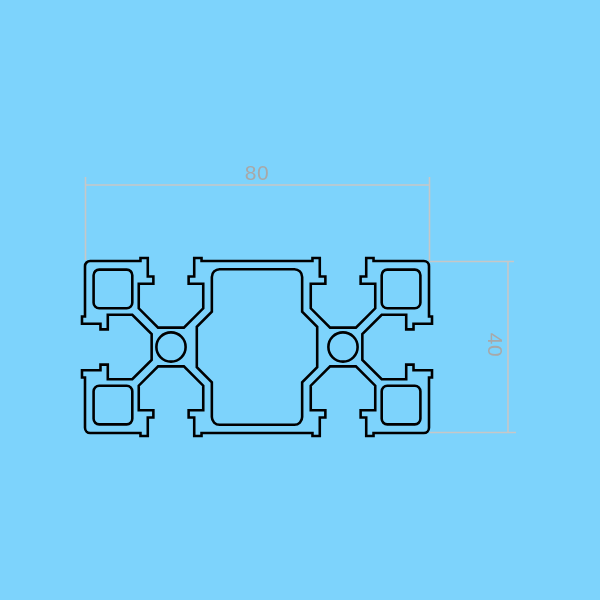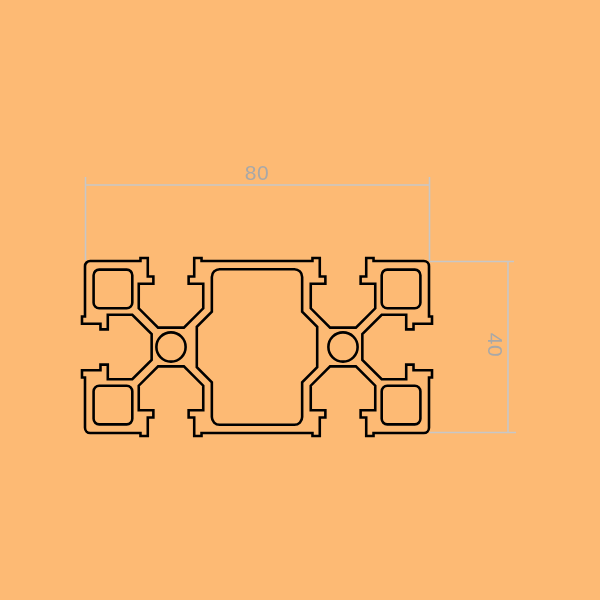--- a/index.html
+++ b/index.html
@@ -4,21 +4,21 @@
 <style>
   html, body {
     margin: 0;
     padding: 0;
     background: #ffffff;
   }
   #canvas {
     position: relative;
     width: 600px;
     height: 600px;
-    background: #fdba74;
+    background: #7dd3fc;
     overflow: hidden;
   }
   svg { display: block; }
   .dim-text {
     font-family: "Liberation Sans", "DejaVu Sans", sans-serif;
     font-size: 21px;
     letter-spacing: 0.5px;
   }
 </style>
 </head>

